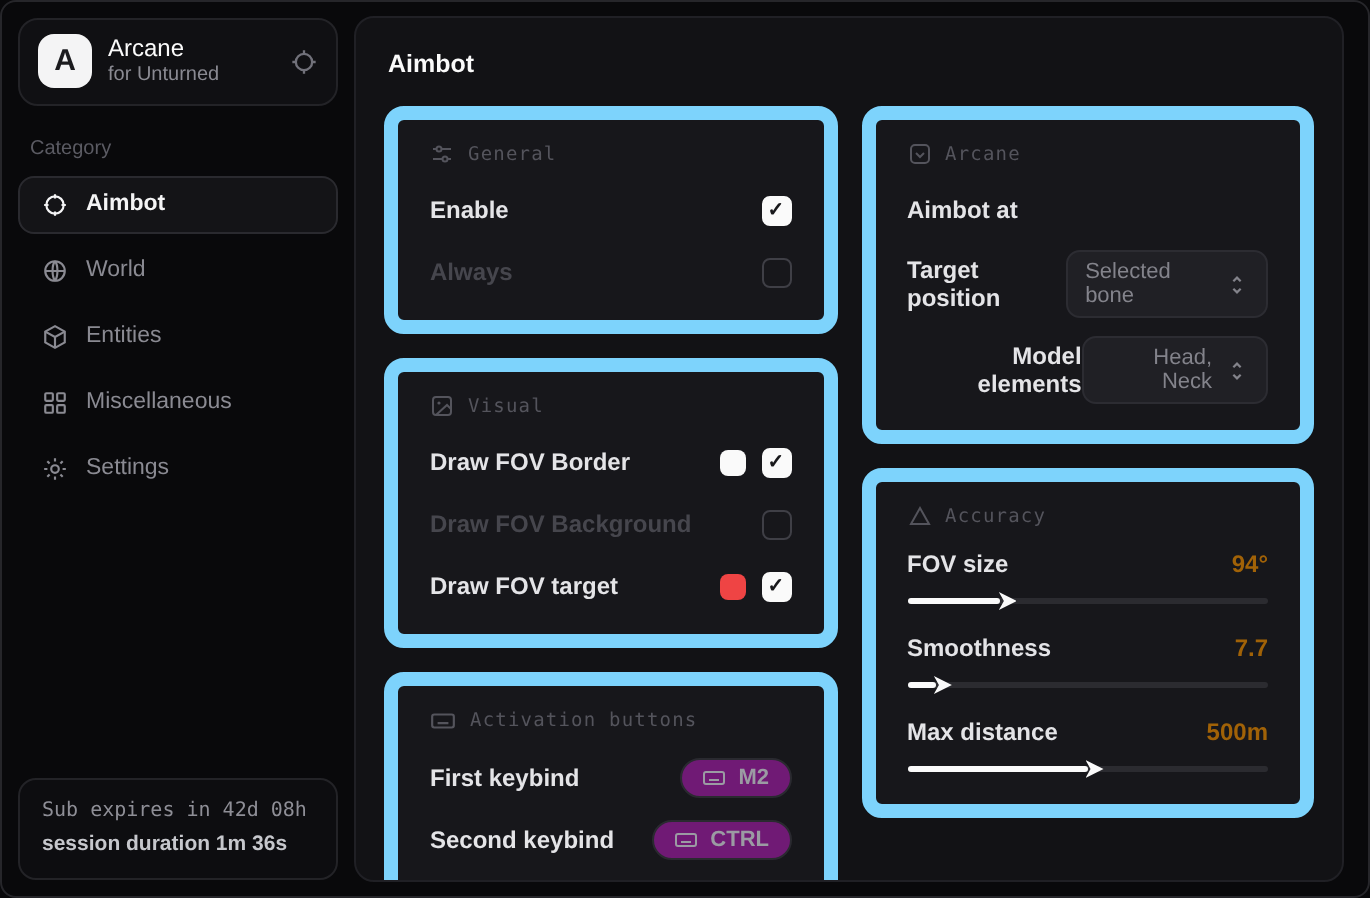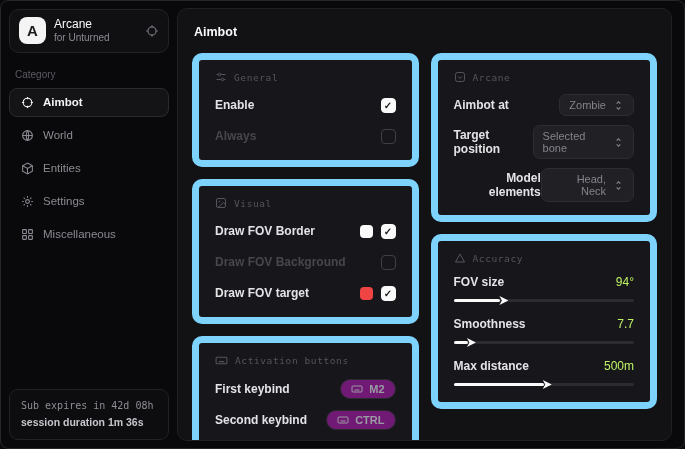--- a/index.html
+++ b/index.html
@@ -93,21 +93,21 @@
   
   .select-pill {
     display:flex; align-items:center; gap:7px;
     background:#202025; border:1px solid #2c2c32; border-radius:7px;
     padding:4px 9px; font-size:11px; color:#83838b;
   }
   
   .slider-row { margin-bottom:12px; }
   .slider-row:last-child { margin-bottom:2px; }
   .slider-head { display:flex; justify-content:space-between; align-items:center; margin-bottom:7px; }
-  .slider-value { font-size:12px; color:#bef264; }
+  .slider-value { font-size:12px; color:#a16207;font-weight:bold; }
   .slider { position:relative; height:9px; }
   .slider-track { position:absolute; top:3px; left:0; right:0; height:3px; border-radius:2px; background:#2b2b30; }
   .slider-fill { position:absolute; top:3px; left:0; height:3px; border-radius:2px; background:#fafafa; }
   .slider-thumb {
     position:absolute; right:-8px; top:-3px; width:9px; height:9px;
     background:#fafafa;
     clip-path:polygon(0 0, 100% 50%, 0 100%, 28% 50%);
   }
   svg { display:block; }
 </style>
@@ -155,36 +155,36 @@
         <svg width="13" height="13" viewBox="0 0 24 24" fill="none" stroke="currentColor" stroke-width="2">
             <path d="M12 2l9 5v10l-9 5-9-5V7z"></path>
             <path d="M3 7l9 5 9-5M12 12v10"></path>
           </svg>
       </span>
       <span>Entities</span>
     </div>
     <div class="nav-item">
       <span class="nico">
         <svg width="13" height="13" viewBox="0 0 24 24" fill="none" stroke="currentColor" stroke-width="2">
-            <circle cx="12" cy="12" r="3.5"></circle>
-            <path d="M12 2v3M12 19v3M2 12h3M19 12h3M4.9 4.9l2.1 2.1M17 17l2.1 2.1M19.1 4.9L17 7M7 17l-2.1 2.1"></path>
-          </svg>
-      </span>
-      <span>Settings</span>
-    </div>
-    <div class="nav-item">
-      <span class="nico">
-        <svg width="13" height="13" viewBox="0 0 24 24" fill="none" stroke="currentColor" stroke-width="2">
             <rect x="3" y="3" width="7" height="7" rx="1"></rect>
             <rect x="14" y="3" width="7" height="7" rx="1"></rect>
             <rect x="3" y="14" width="7" height="7" rx="1"></rect>
             <rect x="14" y="14" width="7" height="7" rx="1"></rect>
           </svg>
       </span>
       <span>Miscellaneous</span>
+    </div>
+    <div class="nav-item">
+      <span class="nico">
+        <svg width="13" height="13" viewBox="0 0 24 24" fill="none" stroke="currentColor" stroke-width="2">
+            <circle cx="12" cy="12" r="3.5"></circle>
+            <path d="M12 2v3M12 19v3M2 12h3M19 12h3M4.9 4.9l2.1 2.1M17 17l2.1 2.1M19.1 4.9L17 7M7 17l-2.1 2.1"></path>
+          </svg>
+      </span>
+      <span>Settings</span>
     </div>
   </nav>
 
   <div class="status-card">
     <div class="status-line1">Sub expires in 42d 08h</div>
     <div class="status-line2">session duration 1m 36s</div>
   </div>
 </aside>
 
 <main class="main">
@@ -298,28 +298,20 @@
           <span>
             <svg width="12" height="12" viewBox="0 0 24 24" fill="none" stroke="currentColor" stroke-width="2">
                 <rect x="3" y="3" width="18" height="18" rx="4"></rect>
                 <path d="M8 11l4 4 4-4"></path>
               </svg>
           </span>
           <span>Arcane</span>
         </div>
         <div class="row">
           <span class="row-label">Aimbot at</span>
-          <span class="select-pill">
-            <span>Zombie</span>
-            <span>
-              <svg width="11" height="11" viewBox="0 0 24 24" fill="none" stroke="currentColor" stroke-width="2.4">
-                  <path d="M8 8l4-4 4 4M8 16l4 4 4-4"></path>
-                </svg>
-            </span>
-          </span>
         </div>
         <div class="row">
           <span class="row-label">Target position</span>
           <span class="select-pill">
             <span>Selected bone</span>
             <span>
               <svg width="11" height="11" viewBox="0 0 24 24" fill="none" stroke="currentColor" stroke-width="2.4">
                   <path d="M8 8l4-4 4 4M8 16l4 4 4-4"></path>
                 </svg>
             </span>

